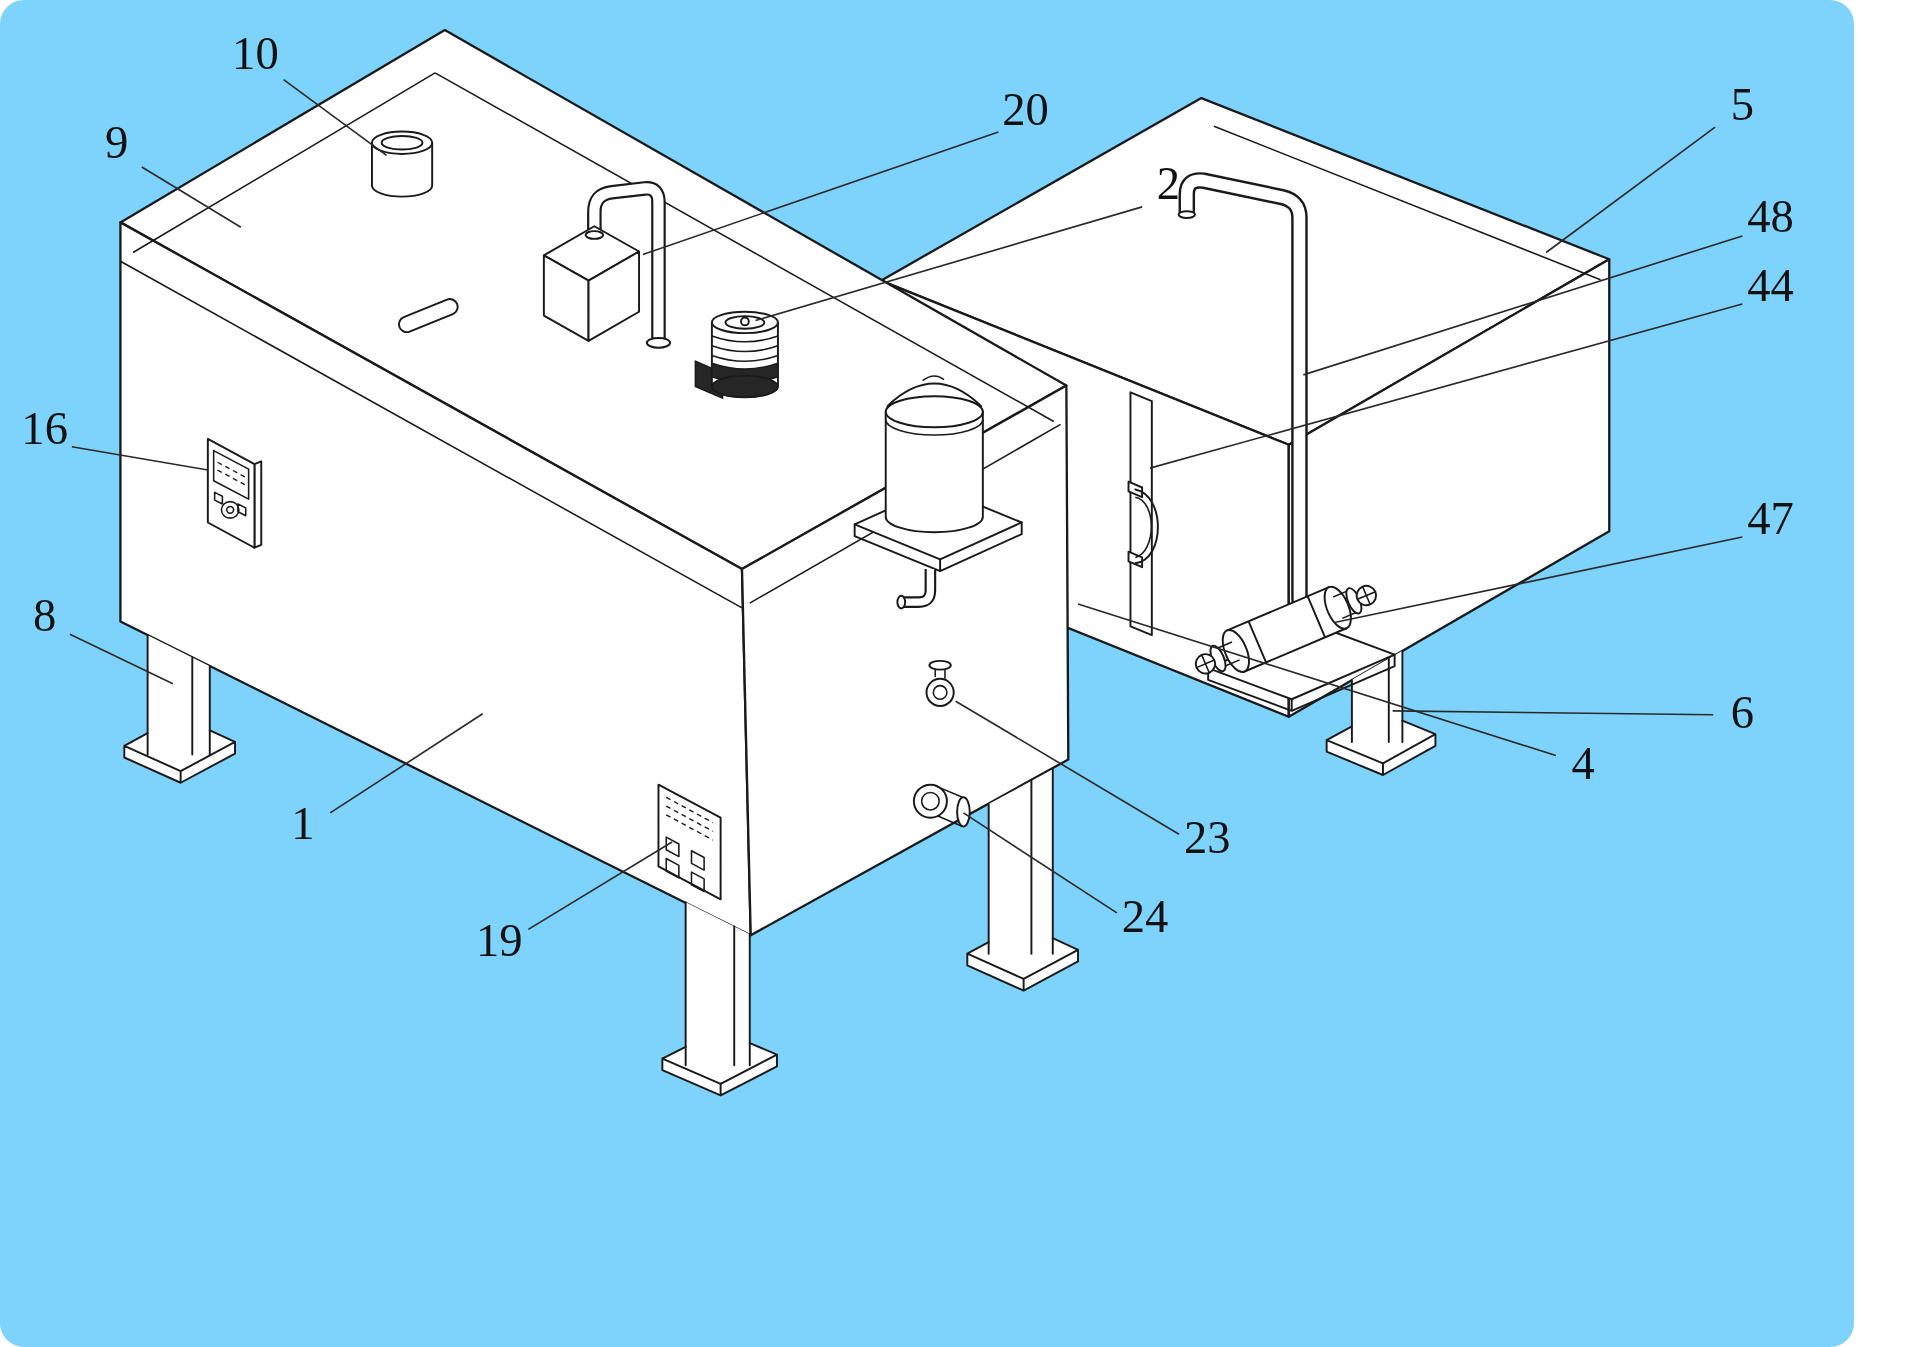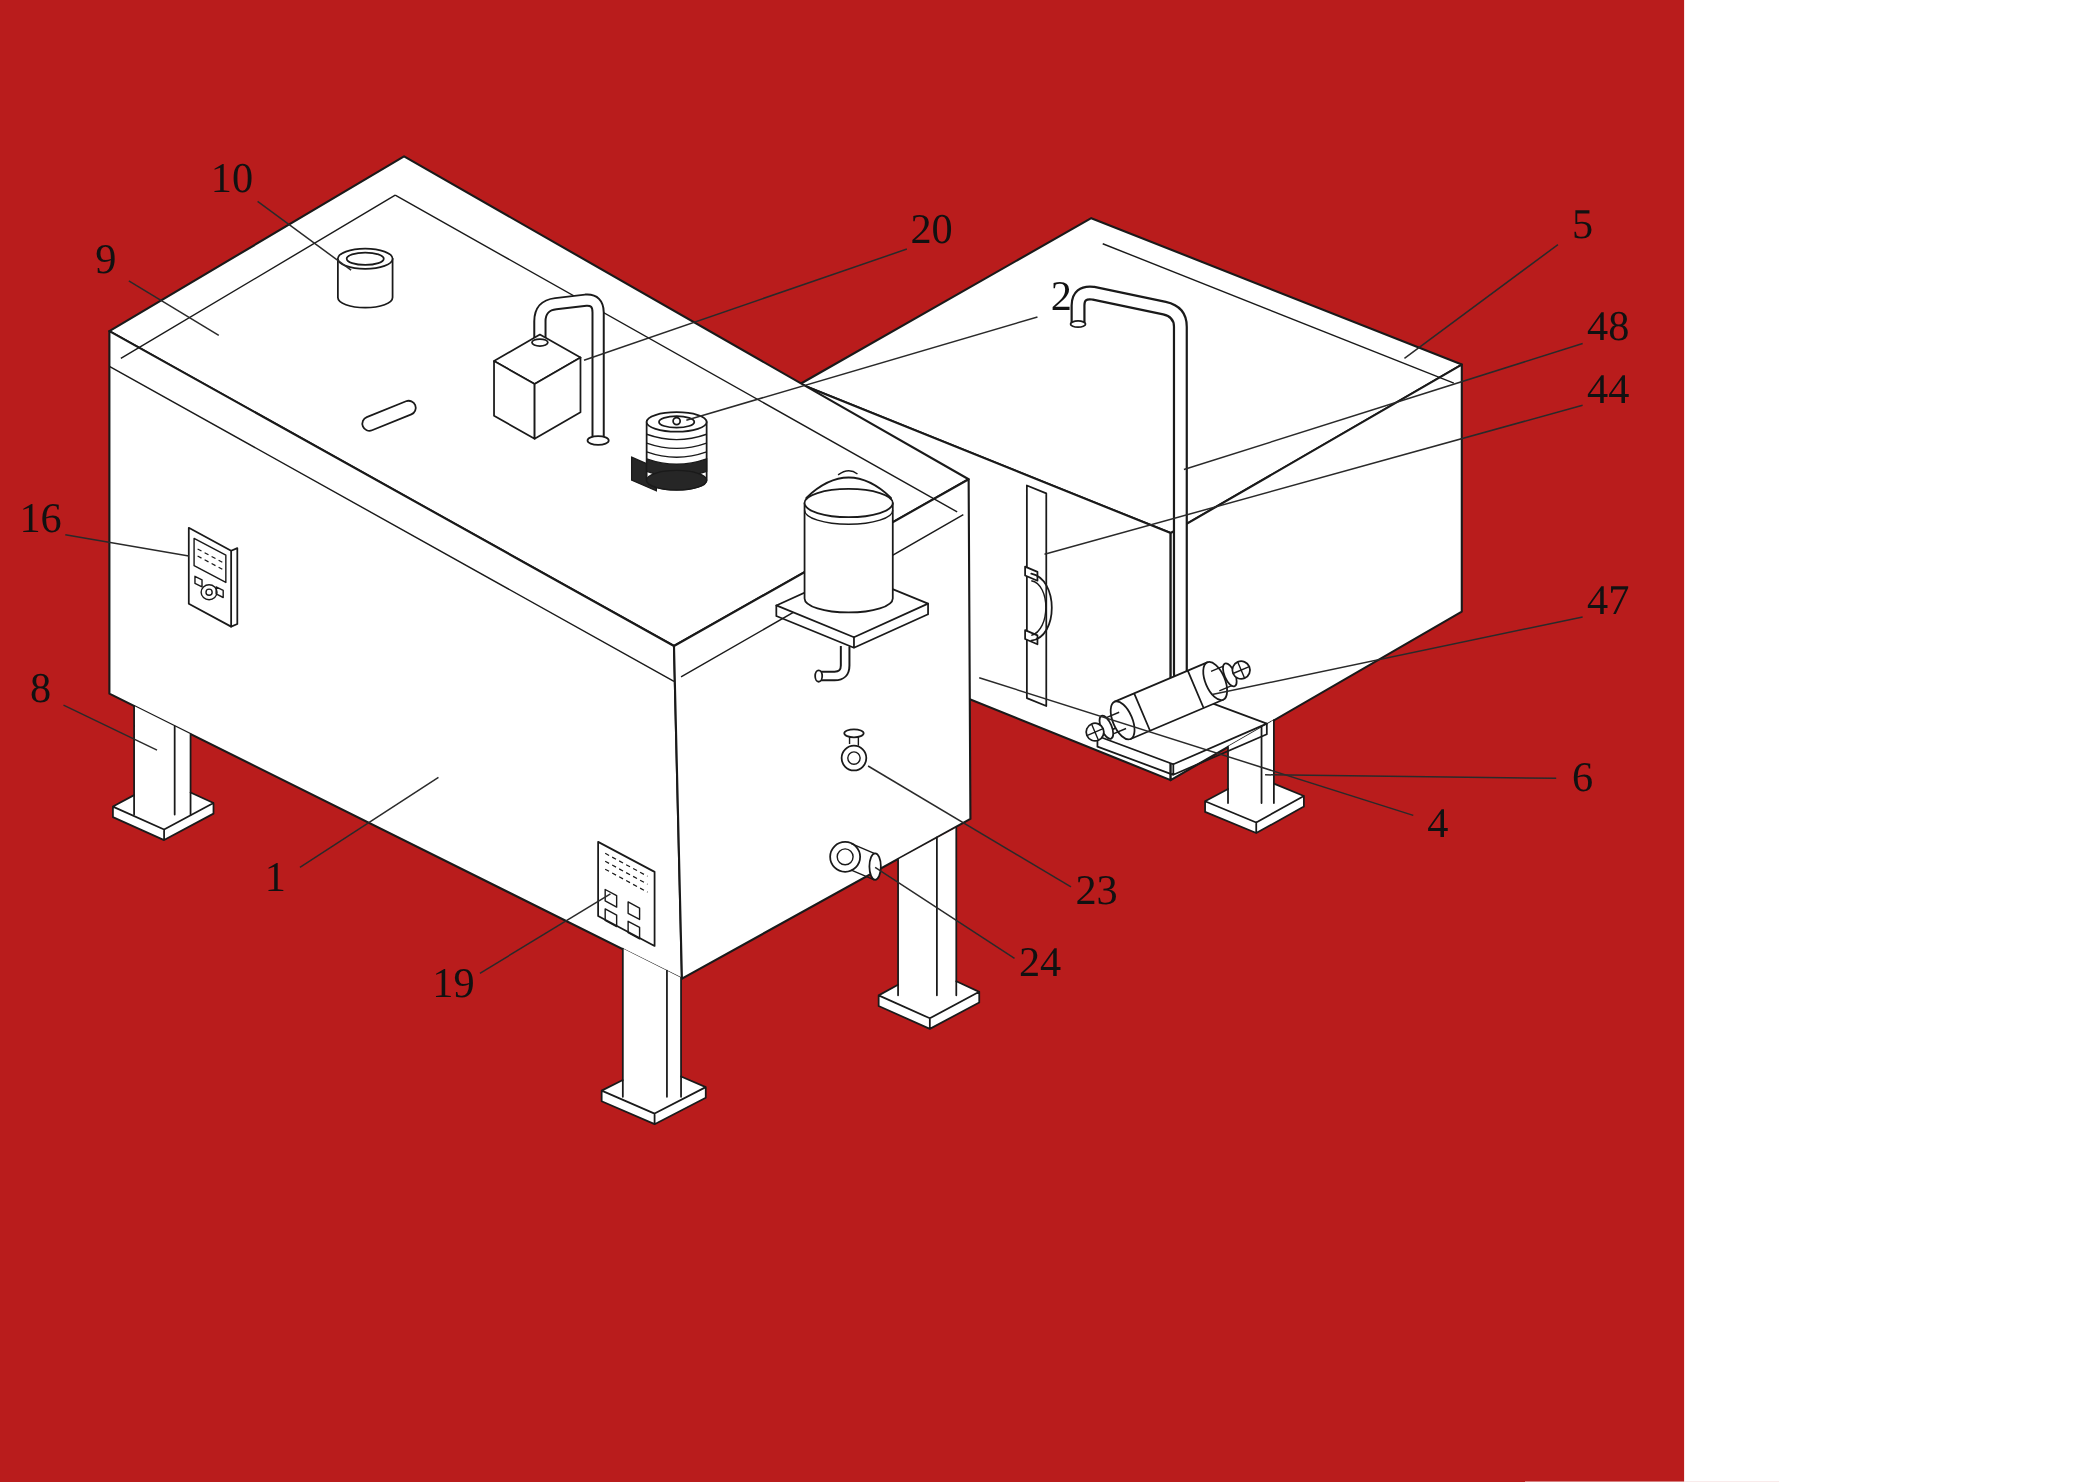--- a/index.html
+++ b/index.html
@@ -1,16 +1,16 @@
 <!DOCTYPE html>
 <html><head>
 <meta charset="utf-8">
 <style>
   html,body{margin:0;padding:0;background:#fff;}
-  .stage{position:relative;width:1531px;height:1347px;background:#b91c1c;overflow:hidden;}
+  .stage{position:relative;width:1854px;height:1347px;background:#7dd3fc;overflow:hidden;border-radius:24px;}
   svg{display:block;width:100%;height:100%;}
   .face{fill:#ffffff;stroke:#1a1a1a;stroke-width:2.4;stroke-linejoin:round;}
   .fillw{fill:#ffffff;stroke:#1a1a1a;stroke-width:2;stroke-linejoin:round;}
   .ln{fill:none;stroke:#1a1a1a;stroke-width:2;stroke-linejoin:round;stroke-linecap:round;}
   .thin{fill:none;stroke:#1a1a1a;stroke-width:1.6;stroke-linejoin:round;}
   .dash{fill:none;stroke:#1a1a1a;stroke-width:1.4;stroke-dasharray:5 4;}
   .dark{fill:#262626;stroke:#1a1a1a;stroke-width:1.5;}
   .nofill{fill:#ffffff;stroke:none;}
   .pipe-o{fill:none;stroke:#1a1a1a;stroke-width:17;stroke-linejoin:round;}
   .pipe-i{fill:none;stroke:#ffffff;stroke-width:12;stroke-linejoin:round;}

